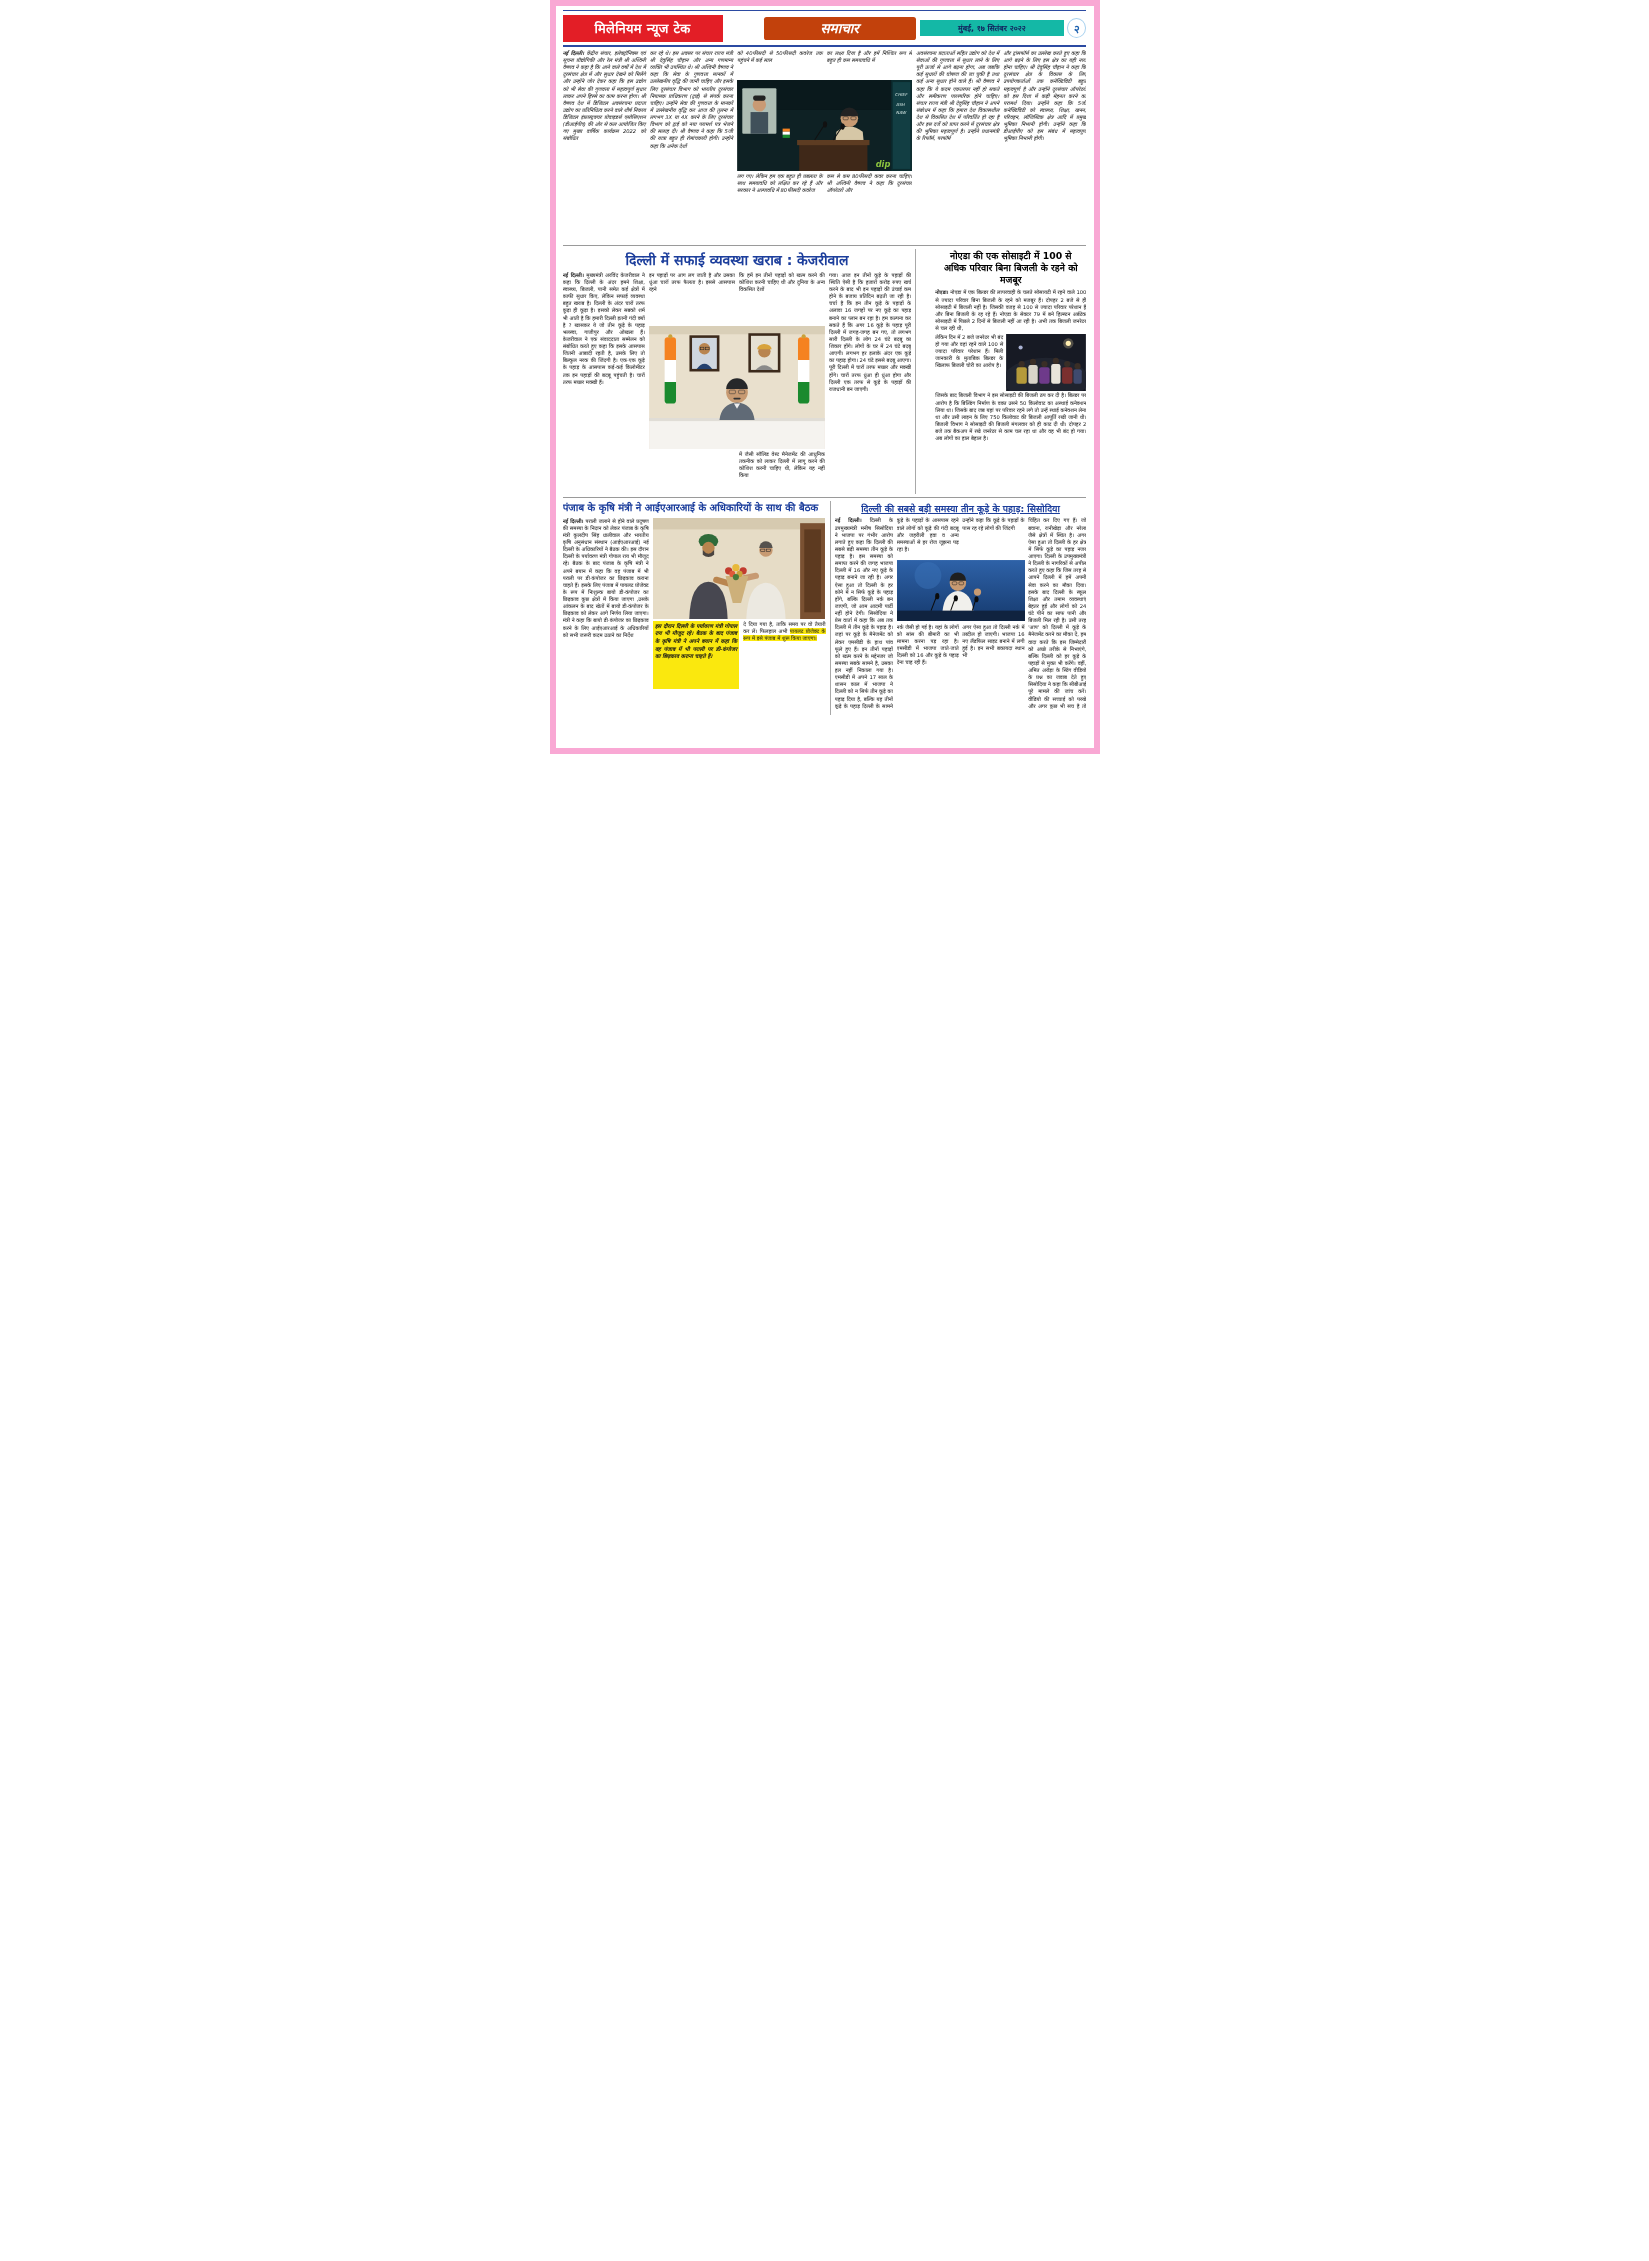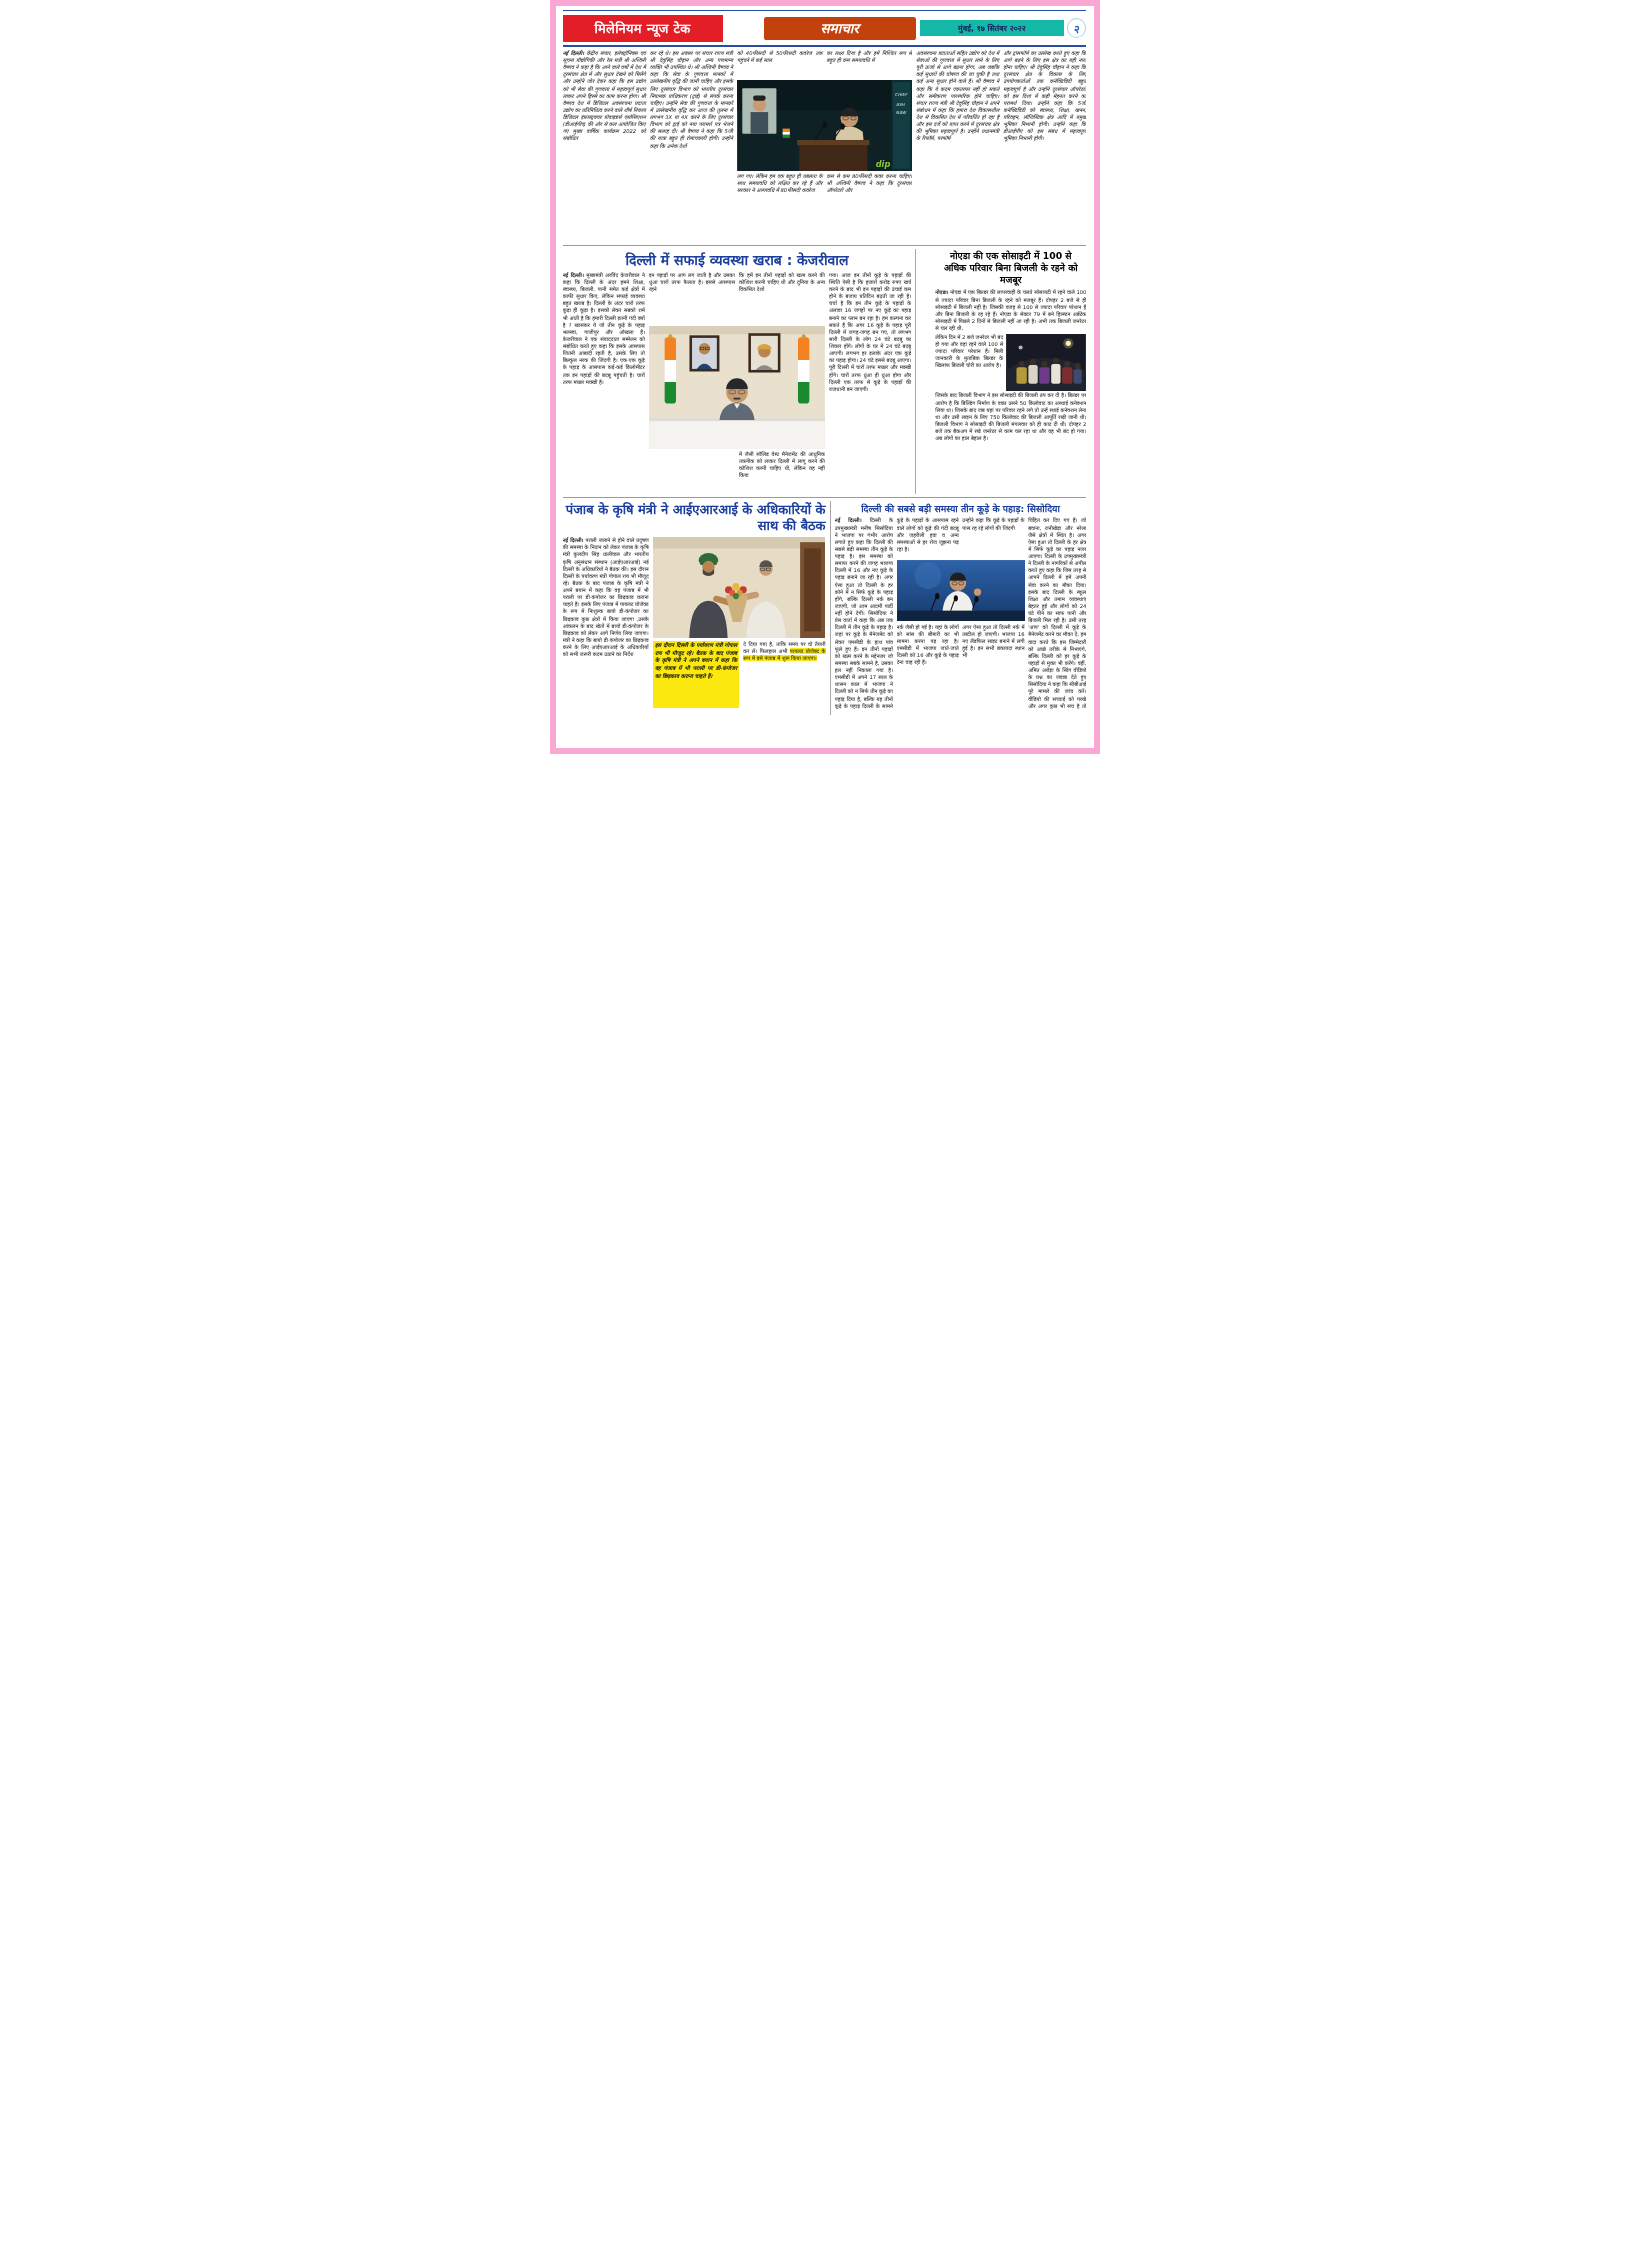--- a/index.html
+++ b/index.html
@@ -58,29 +58,29 @@
   .kej-mid { flex:2.1 1 0; display:flex; flex-direction:column; }
   .kej-top { height:54px; overflow:hidden; }
   .kej-bot { flex:1; overflow:hidden; margin-top:2.1px; }
   .noida-headline { font-size:9.3px; font-weight:bold; color:#000; text-align:center; line-height:1.3; padding:1px 2.1px 3.1px 2.1px; }
   .noida-row { display:flex; gap:3.1px; margin:1.6px 0; }
   .noida-row .body { flex:1 1 0; }
   
   .sec3 { display:flex; height:214px; overflow:hidden; }
   .sec3-left { flex:0 0 267px; padding-right:4.1px; }
   .sec3-right { flex:1 1 0; border-left:0.5px solid #a8a8a8; padding-left:4.1px; }
-  .punjab-headline { font-size:13px; text-align:right; line-height:1.22; padding:1px 0 3.1px 0; }
+  .punjab-headline { font-size:10px; text-align:left; line-height:1.22; padding:1px 0 3.1px 0; }
   .punjab-body { display:flex; gap:4.1px; height:171px; overflow:hidden; }
   .punjab-col1 { flex:0 0 86px; }
   .punjab-wrap { flex:1 1 0; display:flex; flex-direction:column; }
   .punjab-caption-row { display:flex; gap:4.1px; margin-top:2.6px; flex:1; overflow:hidden; }
   .punjab-caption-row > * { flex:1 1 0; }
   .yellow-cap { background:#fae80e; font-style:italic; font-weight:bold; font-size:5.4px; line-height:1.4; padding:1.6px 2.1px; text-align:justify; }
   .yellow-mark { background:#fae80e; }
-  .sis-headline { font-size:9.3px; text-align:center; padding:0.5px 0 2.6px 0; }
+  .sis-headline { font-size:9.3px; text-align:center; padding:0.5px 0 2.6px 0;text-decoration:underline; }
   .sis-body { display:flex; gap:3.6px; height:192px; overflow:hidden; }
   .sis-body .col { flex:1 1 0; }
   .sis-mid { flex:2.12 1 0; display:flex; flex-direction:column; }
   .sis-top { height:43px; overflow:hidden; display:flex; gap:3.6px; }
   .sis-top .half, .sis-bot .half { flex:1 1 0; }
   .sis-bot { flex:1; overflow:hidden; margin-top:2.1px; display:flex; gap:3.6px; }
 </style>
 </head>
 <body>
 

